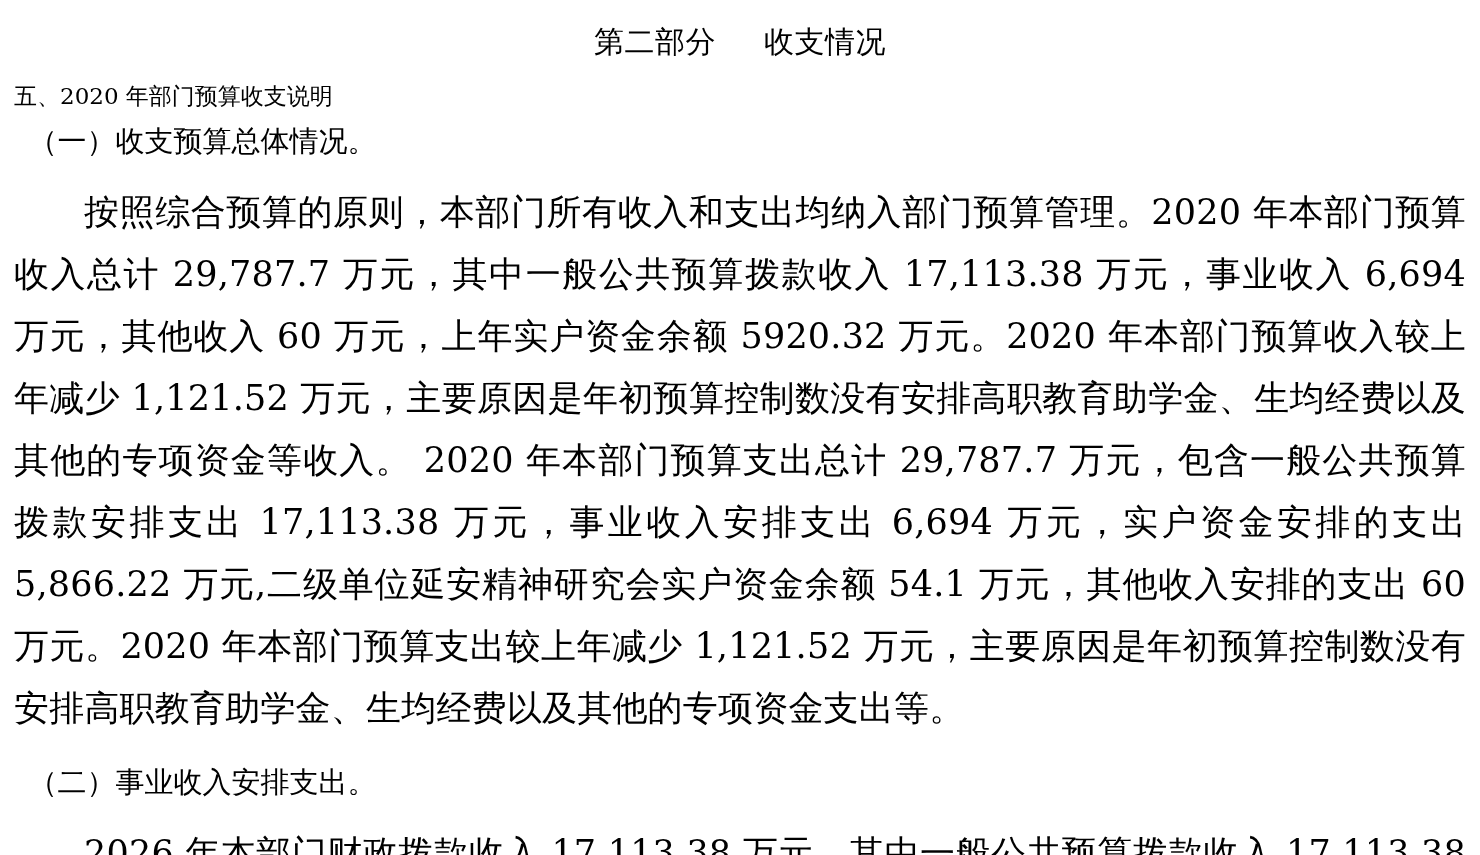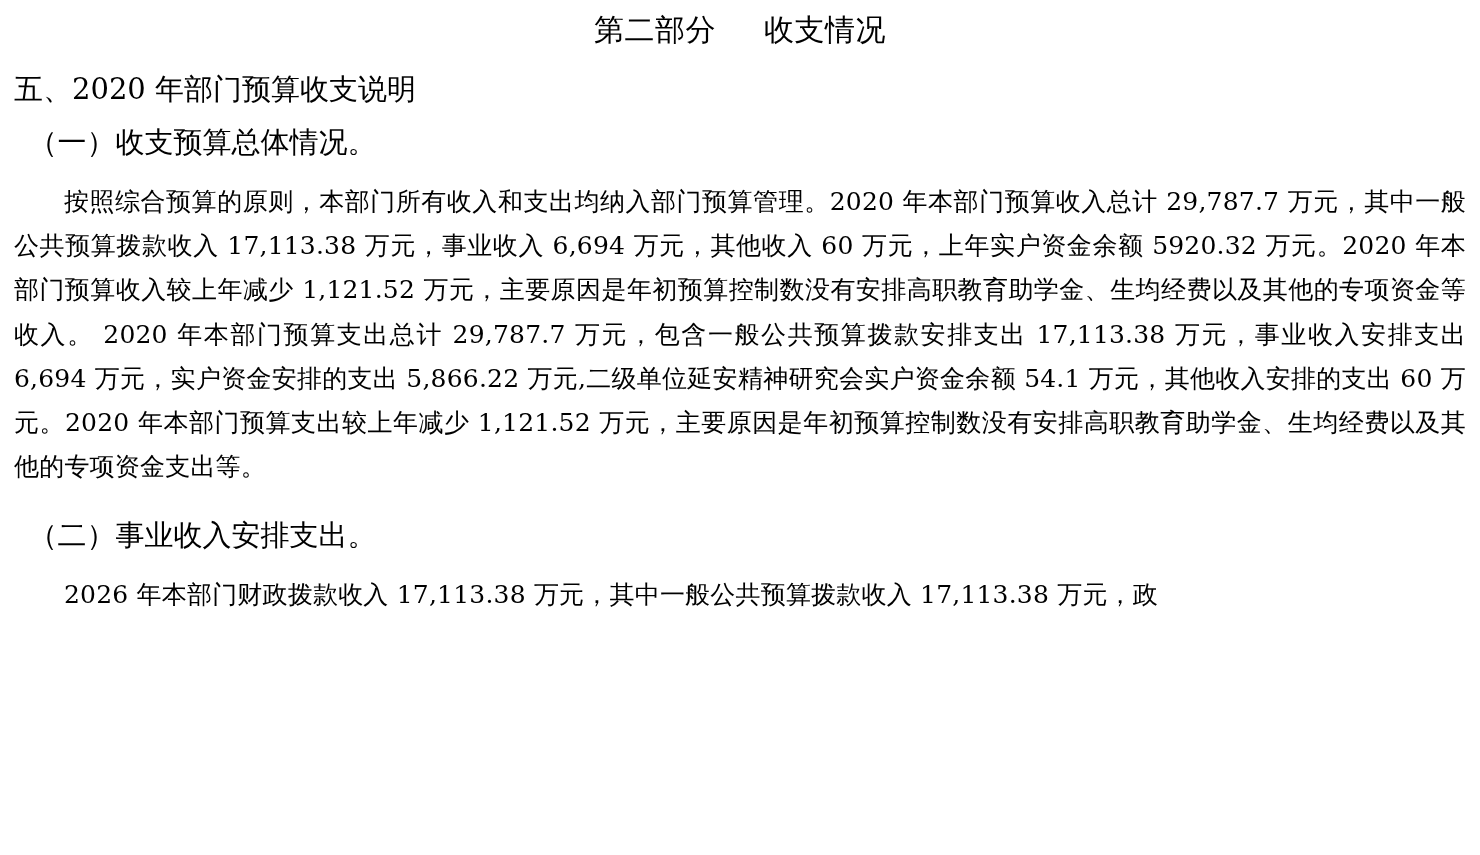--- a/index.html
+++ b/index.html
@@ -12,50 +12,51 @@
     height: 855px;
     overflow: hidden;
     font-family: "DejaVu Serif", "Liberation Serif", serif;
     color: #000000;
   }
   .page {
     position: relative;
     width: 1480px;
     height: 855px;
     box-sizing: border-box;
-    padding: 7px 14px 0 14px;
+    padding: 19px 14px 0 14px;
   }
   .doc-title {
     text-align: center;
     font-size: 30px;
     line-height: 1.5;
     margin: 0 0 8px 0;
     letter-spacing: 0.5px;
     font-weight: normal;
   }
   .doc-title .gap {
     display: inline-block;
     width: 48px;
   }
   .heading {
-    font-size: 29px;
+    font-size: 23px;
     line-height: 1.62;
     margin: 0;
     text-indent: 0;
     white-space: nowrap;
   }
   .heading-indent {
     font-size: 29px;
     line-height: 1.62;
     margin: 0;
     text-indent: 0.5em;
     white-space: nowrap;
+    font-family: Liberation Mono, monospace;
   }
   .body-par {
-    font-size: 25px;
+    font-size: 35px;
     line-height: 1.77;
     margin: 0;
     text-align: justify;
     text-justify: inter-ideograph;
     text-indent: 2em;
     letter-spacing: 0.2px;
   }
   .spacer-sm { height: 6px; }
   .spacer-md { height: 14px; }
   .spacer-lg { height: 22px; }

